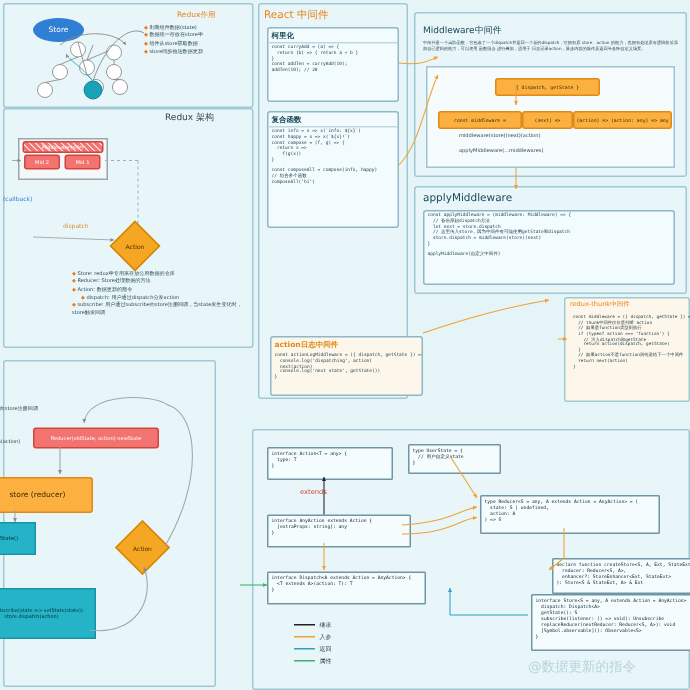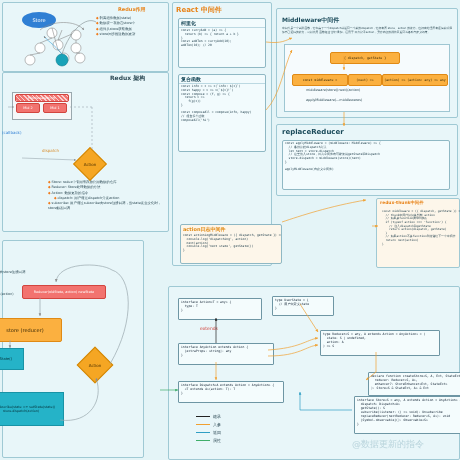--- a/index.html
+++ b/index.html
@@ -5,21 +5,21 @@
   html,body{margin:0;padding:0;}
   body{
     width:460px;height:460px;
     background:#e4f4f7;
     font-family:"DejaVu Sans", sans-serif;
     overflow:hidden;
     position:relative;
   }
   .canvas{position:absolute;inset:0;}
   .panel{position:absolute;border:1px solid #9fc9d4;background:#e8f6f9;border-radius:2px;}
-  .panel-title{position:absolute;font-weight:bold;color:#e8841a;}
+  .panel-title{position:absolute;font-weight:normal;color:#e8841a;}
   .sec{position:absolute;border:1px solid #8fb8c4;background:#f2fbfd;border-radius:2px;}
   .sec-h{font-weight:bold;color:#1a4a5a;font-size:5px;padding:1px 2px;border-bottom:1px solid #bcd9e2;}
   .code{font-family:"DejaVu Sans Mono", monospace;font-size:3px;line-height:1.25;color:#24424f;padding:1px 2px;white-space:pre;overflow:hidden;}
   .obox{position:absolute;background:#fbb040;border:1px solid #e08a15;border-radius:2px;color:#3a2a06;
         font-family:"DejaVu Sans Mono",monospace;font-size:3.2px;display:flex;align-items:center;justify-content:center;text-align:center;padding:1px;}
   .rbox{position:absolute;background:#f2736f;border:1px solid #d2453f;border-radius:2px;color:#fff;
         font-size:3.4px;display:flex;align-items:center;justify-content:center;text-align:center;}
   .cbox{position:absolute;background:#25b3c8;border:1px solid #1893a6;color:#06323a;font-size:3.6px;
         display:flex;align-items:center;justify-content:center;text-align:center;padding:1px;}
   .diamond{position:absolute;background:#f5a623;border:1px solid #d18707;
@@ -146,21 +146,21 @@
 
   <div class="obox" style="left:330px;top:52px;width:66px;height:8px;">{ dispatch, getState }</div>
   <div class="obox" style="left:292px;top:74px;width:52px;height:8px;">const middleware =</div>
   <div class="obox" style="left:348px;top:74px;width:30px;height:8px;">(next) =&gt;</div>
   <div class="obox" style="left:382px;top:74px;width:62px;height:8px;">(action) =&gt; (action: any) =&gt; any</div>
 
   <div class="lbl" style="left:306px;top:88px;font-size:3.4px;">middleware(store)(next)(action)</div>
   <div class="lbl" style="left:306px;top:98px;font-size:3.4px;">applyMiddleware(...middlewares)</div>
 
   <div class="panel" style="left:276px;top:124px;width:180px;height:70px;"></div>
-  <div class="panel-title" style="left:282px;top:128px;font-size:7px;color:#1a4a5a;">replaceReducer</div>
+  <div class="panel-title" style="left:282px;top:128px;font-size:7px;color:#1a4a5a;">applyMiddleware</div>
   <div class="sec" style="left:282px;top:140px;width:166px;height:48px;">
     <div class="code">const applyMiddleware = (middleware: Middleware) =&gt; {
   // 备份原始dispatch方法
   let next = store.dispatch
   // 这里传入store，因为中间件有可能使用getState和dispatch
   store.dispatch = middleware(store)(next)
 }
 
 applyMiddleware(自定义中间件)</div>
   </div>

